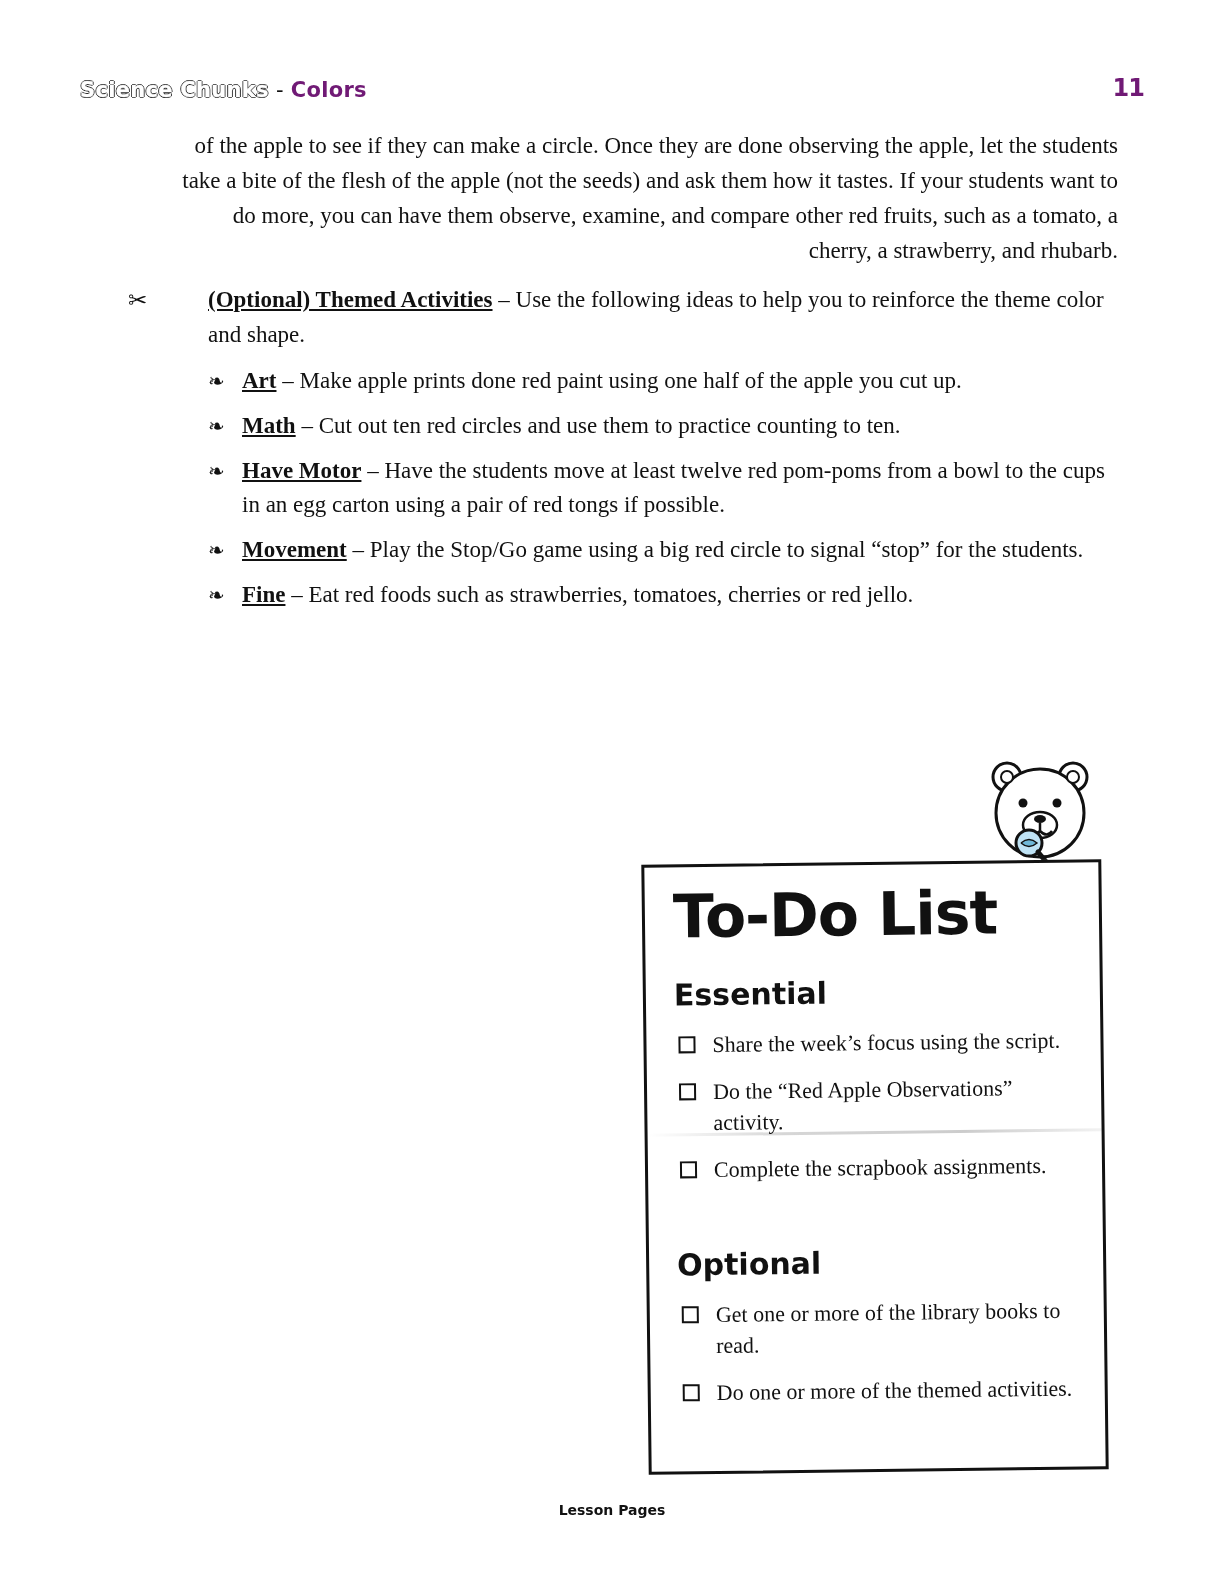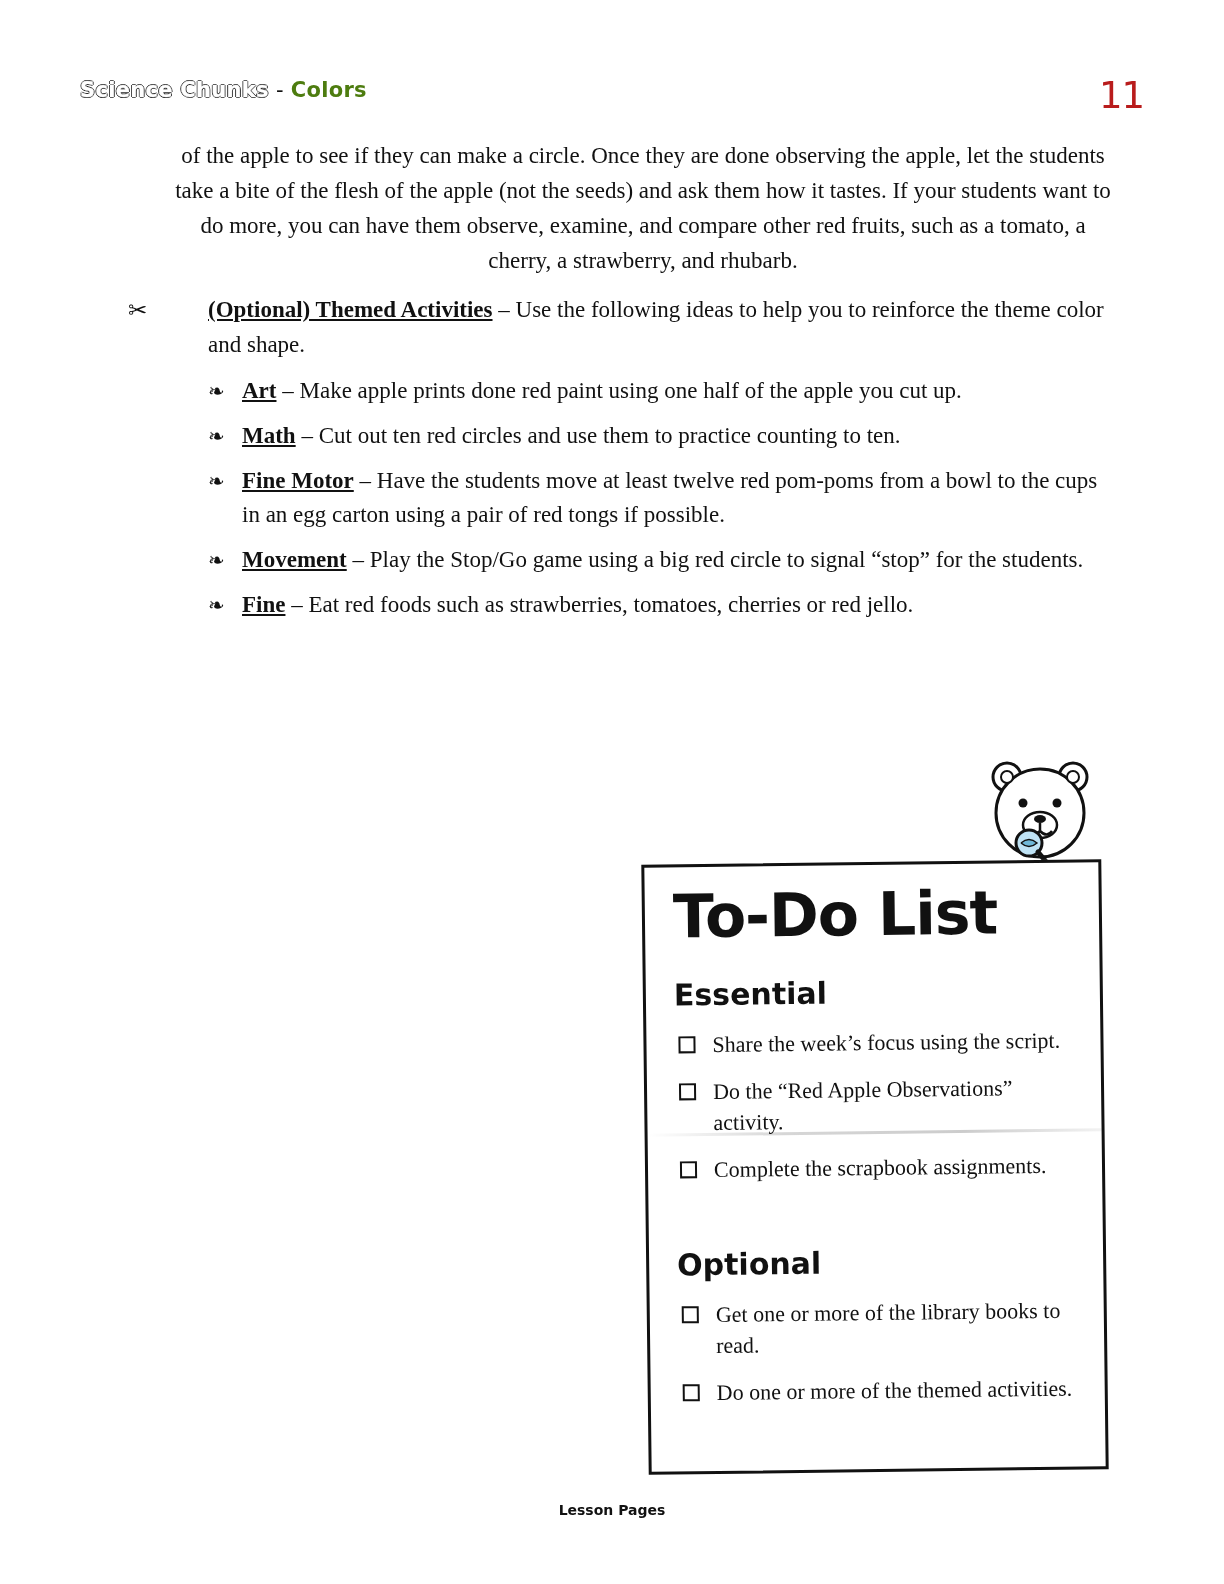--- a/index.html
+++ b/index.html
@@ -40,45 +40,45 @@
     text-shadow:
       -1px 0 #111, 1px 0 #111, 0 -1px #111, 0 1px #111;
     color: #ffffff;
     margin-top: 12px;
   }
   .header-title .dash {
     color: #111111;
     font-weight: normal;
   }
   .header-title .topic {
-    color: #4d7c0f;
+    color: #701a75;
   }
   .page-number {
     position: absolute;
     right: 0;
     top: -4px;
     font-family: "DejaVu Sans", sans-serif;
-    font-weight: normal;
-    font-size: 37px;
+    font-weight: bold;
+    font-size: 24px;
     letter-spacing: -1px;
-    color: #b91c1c;
+    color: #701a75;
   }
 
   
   .body-area {
     position: absolute;
     top: 124px;
     left: 168px;
     width: 950px;
   }
   .para {
     font-size: 23px;
     line-height: 35px;
-    text-align: center;
-    margin: 14px 0 10px 0;
+    text-align: right;
+    margin: 4px 0 10px 0;
   }
 
   .bullet-row {
     position: relative;
     padding-left: 40px;
     margin-top: 14px;
   }
   .scissors-icon {
     position: absolute;
     left: -40px;
@@ -221,21 +221,21 @@
     <li class="sub-item">
       <span class="leaf-icon">❧</span>
       <span class="bold">Art</span><span> – Make apple prints done red paint using one half of the apple you cut up.</span>
     </li>
     <li class="sub-item">
       <span class="leaf-icon">❧</span>
       <span class="bold">Math</span><span> – Cut out ten red circles and use them to practice counting to ten.</span>
     </li>
     <li class="sub-item">
       <span class="leaf-icon">❧</span>
-      <span class="bold">Fine Motor</span><span> – Have the students move at least twelve red pom-poms from a bowl to the cups in an egg carton using a pair of red tongs if possible.</span>
+      <span class="bold">Have Motor</span><span> – Have the students move at least twelve red pom-poms from a bowl to the cups in an egg carton using a pair of red tongs if possible.</span>
     </li>
     <li class="sub-item">
       <span class="leaf-icon">❧</span>
       <span class="bold">Movement</span><span> – Play the Stop/Go game using a big red circle to signal “stop” for the students.</span>
     </li>
     <li class="sub-item">
       <span class="leaf-icon">❧</span>
       <span class="bold">Fine</span><span> – Eat red foods such as strawberries, tomatoes, cherries or red jello.</span>
     </li>
   </ul>

